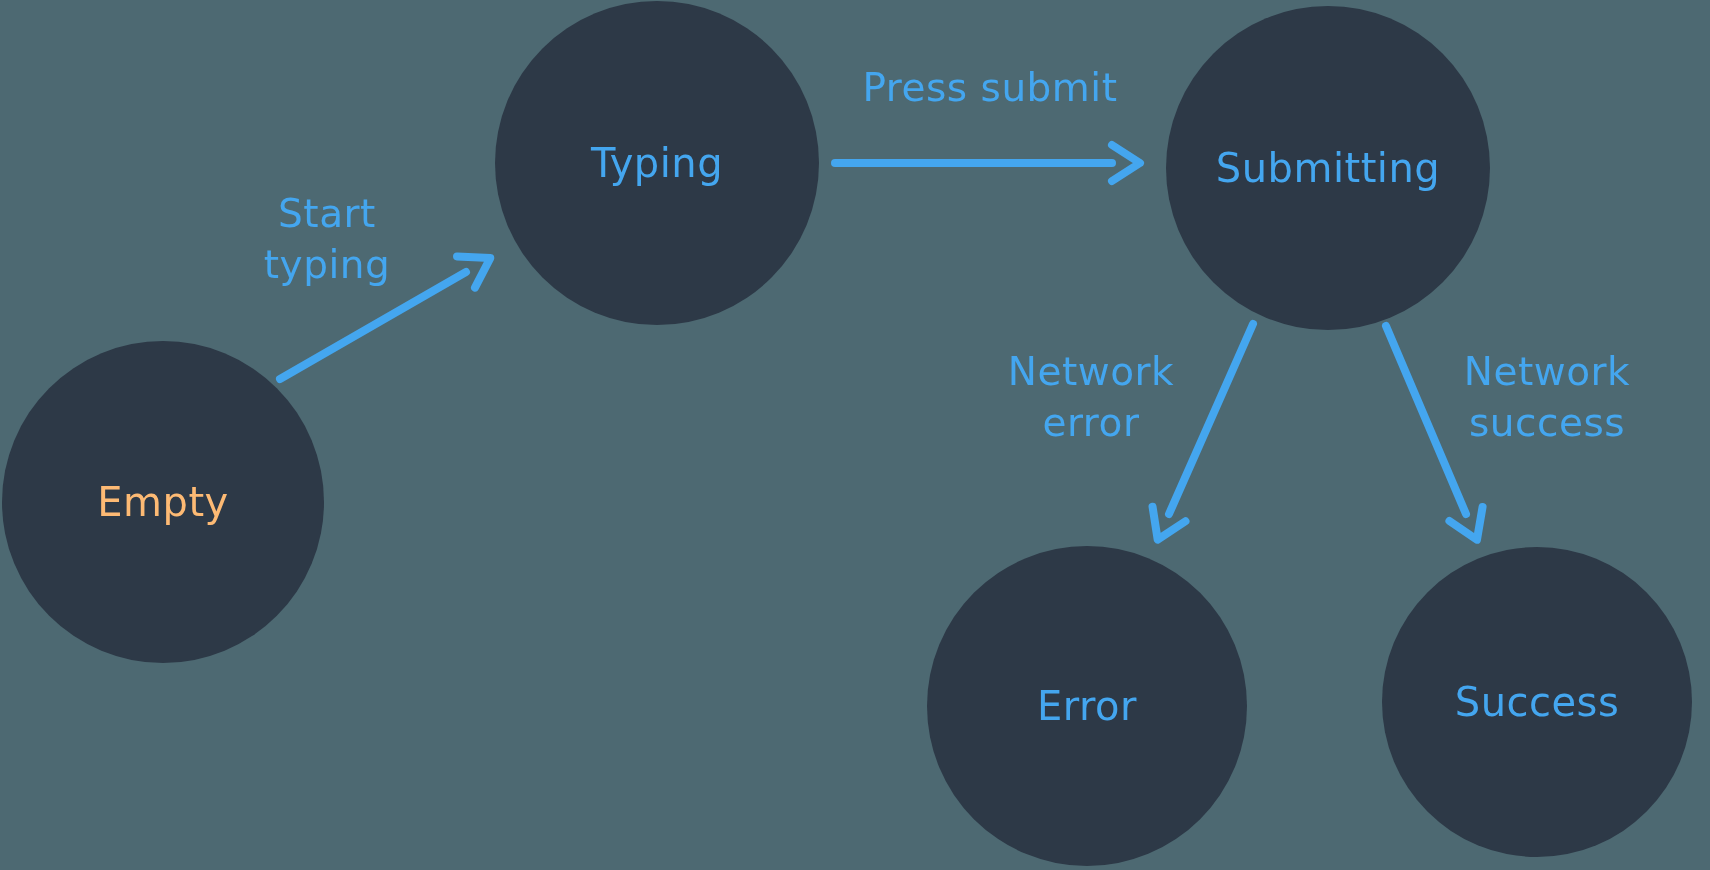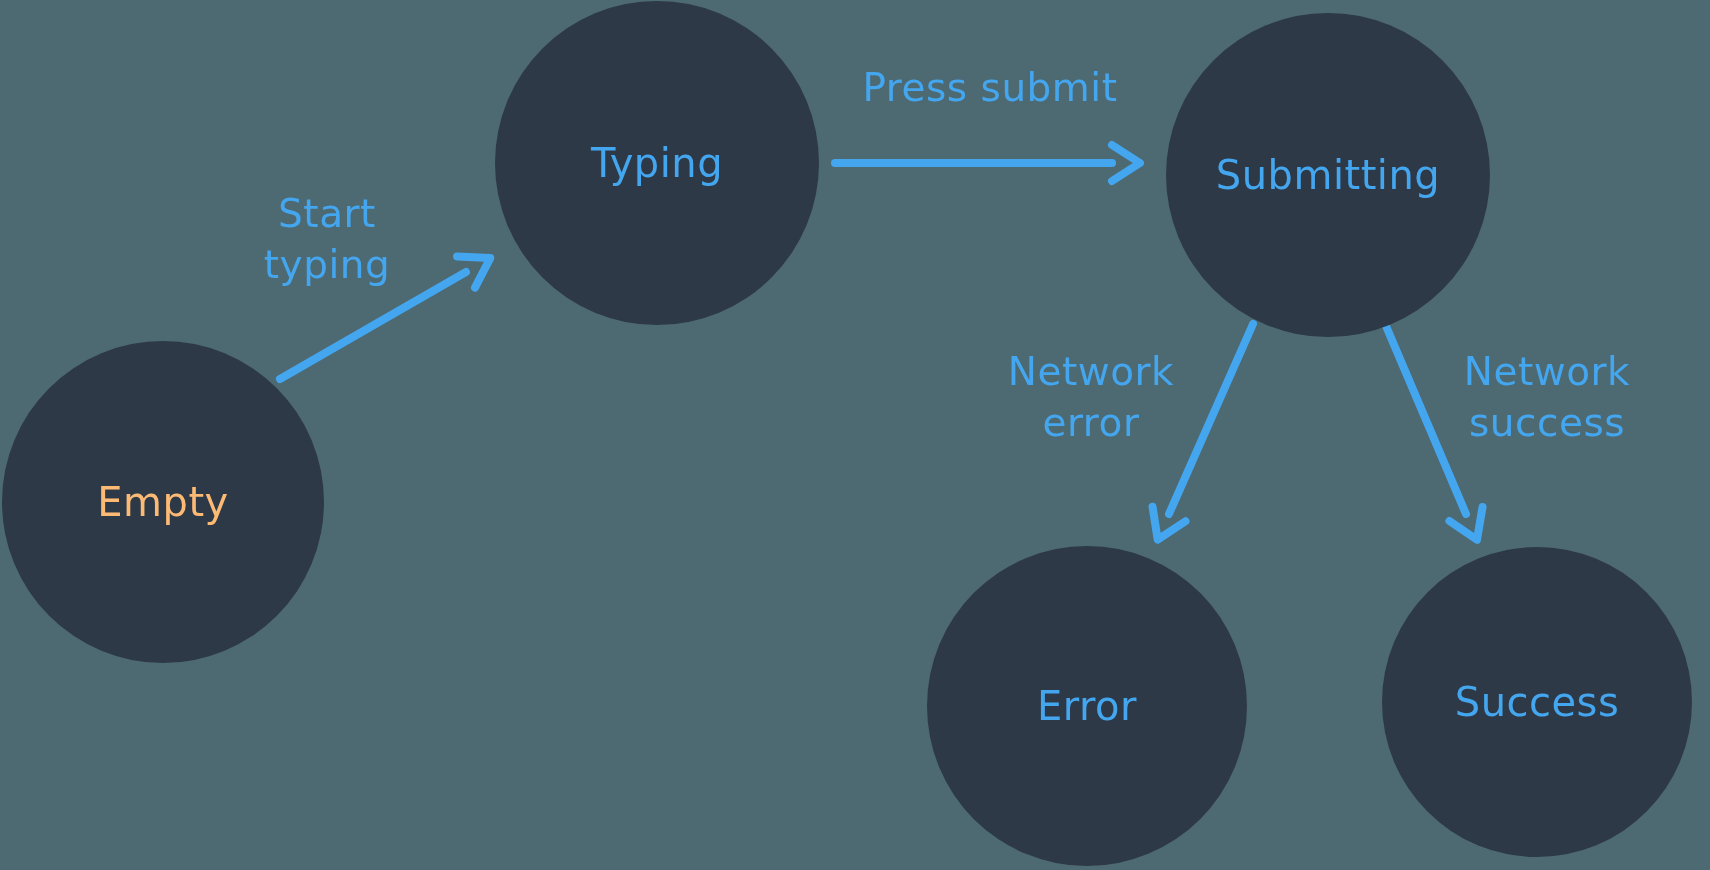--- a/index.html
+++ b/index.html
@@ -65,21 +65,21 @@
     <div class="edge-label" style="left: 1091px; top: 397px; color: rgb(68, 166, 239);">Network
 error</div>
     <div class="edge-label" style="left: 1547px; top: 397px; color: rgb(68, 166, 239);">Network
 success</div>
     <div class="node" style="left: 2px; top: 341px; width: 322px; height: 322px; background: rgb(45, 57, 71);">
       <span class="node-label" style="color: #fdba74;">Empty</span>
     </div>
     <div class="node" style="left: 495px; top: 1px; width: 324px; height: 324px; background: rgb(45, 57, 71);">
       <span class="node-label" style="color: rgb(68, 166, 239);">Typing</span>
     </div>
-    <div class="node" style="left: 1166px; top: 13px; width: 324px; height: 324px; background: rgb(45, 57, 71);">
+    <div class="node" style="left: 1166px; top: 6px; width: 324px; height: 324px; background: rgb(45, 57, 71);">
       <span class="node-label" style="color: rgb(68, 166, 239);">Submitting</span>
     </div>
     <div class="node" style="left: 927px; top: 546px; width: 320px; height: 320px; background: rgb(45, 57, 71);">
       <span class="node-label" style="color: rgb(68, 166, 239);">Error</span>
     </div>
     <div class="node" style="left: 1382px; top: 547px; width: 310px; height: 310px; background: rgb(45, 57, 71);">
       <span class="node-label" style="color: rgb(68, 166, 239);">Success</span>
     </div>
   </div>
 

